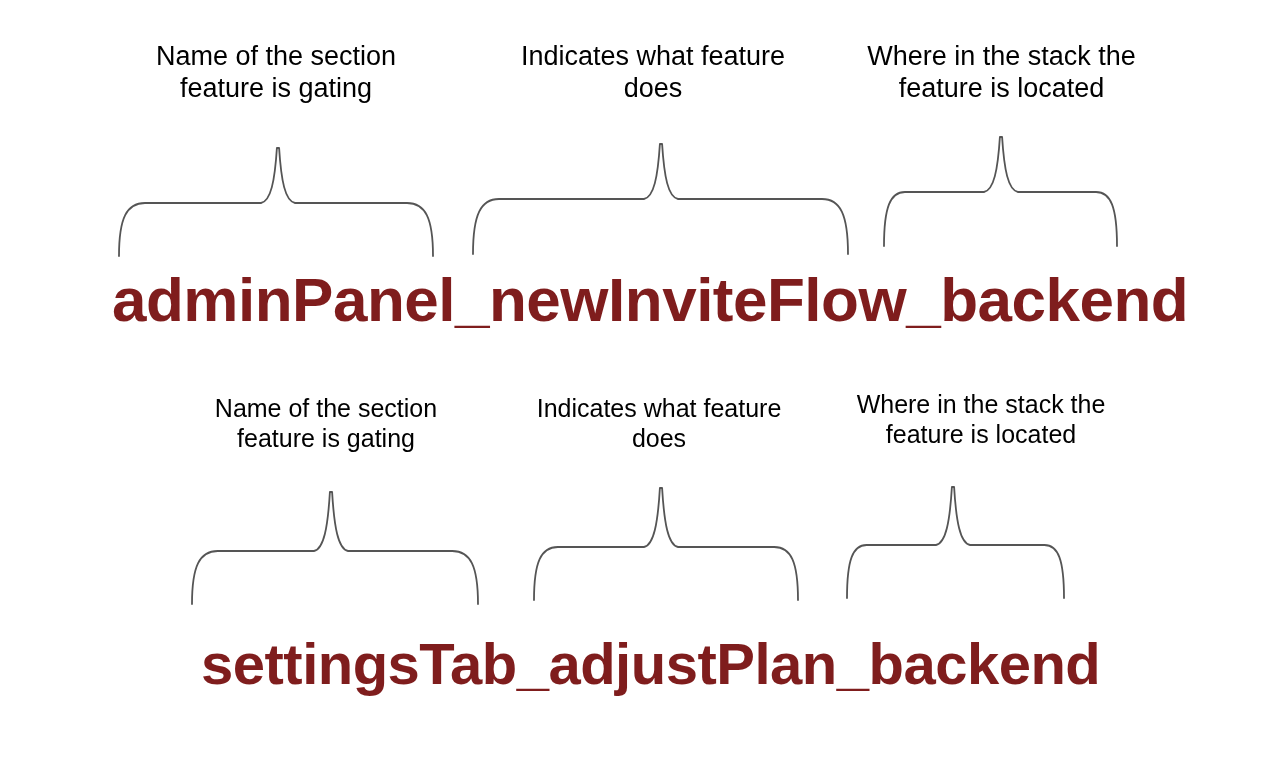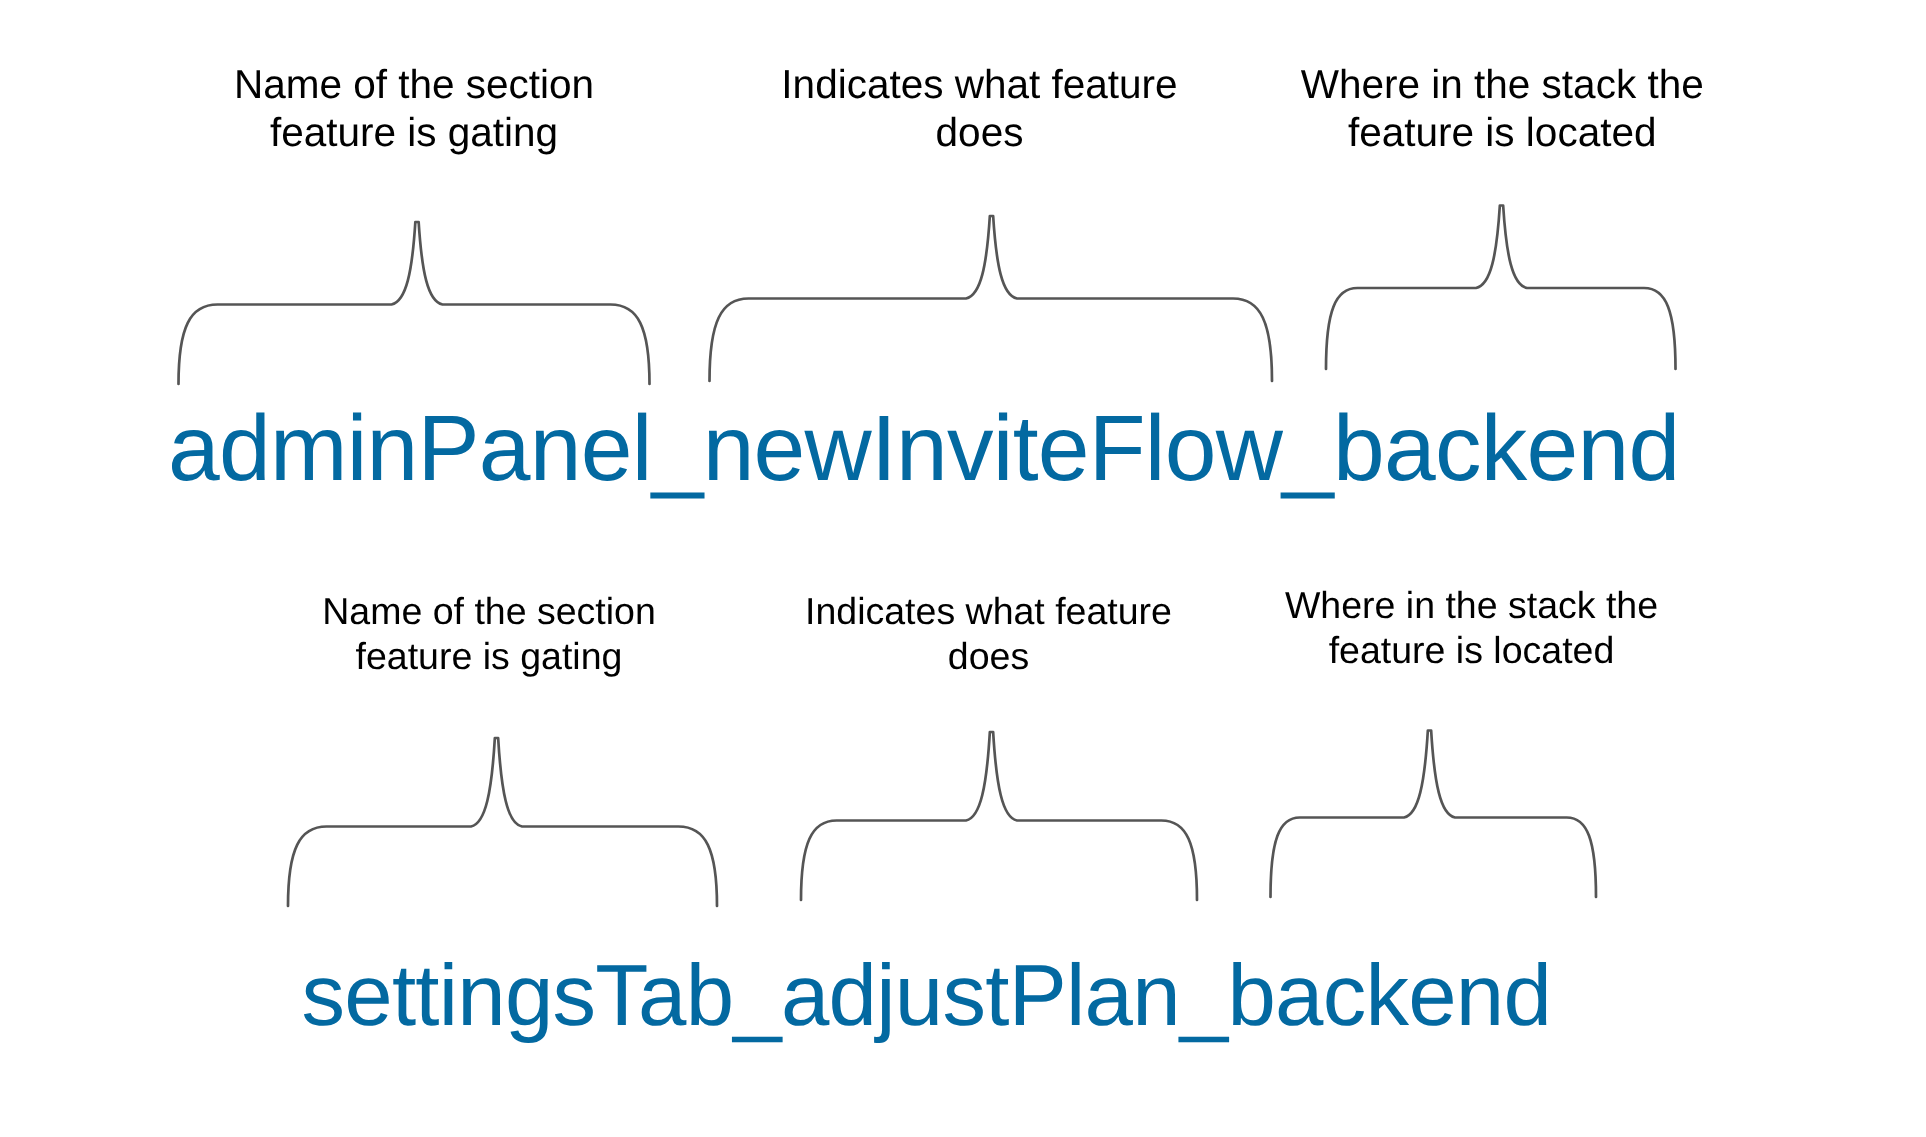--- a/index.html
+++ b/index.html
@@ -29,22 +29,22 @@
     position: absolute;
     text-align: center;
     line-height: 1.18;
     color: #000000;
     white-space: pre-line;
     font-weight: 400;
   }
 
   .flag-text {
     position: absolute;
-    color: #0369a1;
-    font-weight: 400;
+    color: #7f1d1d;
+    font-weight: 700;
     white-space: nowrap;
     letter-spacing: -0.5px;
   }
 
   .brace-layer {
     position: absolute;
     left: 0;
     top: 0;
     width: 1284px;
     height: 758px;

